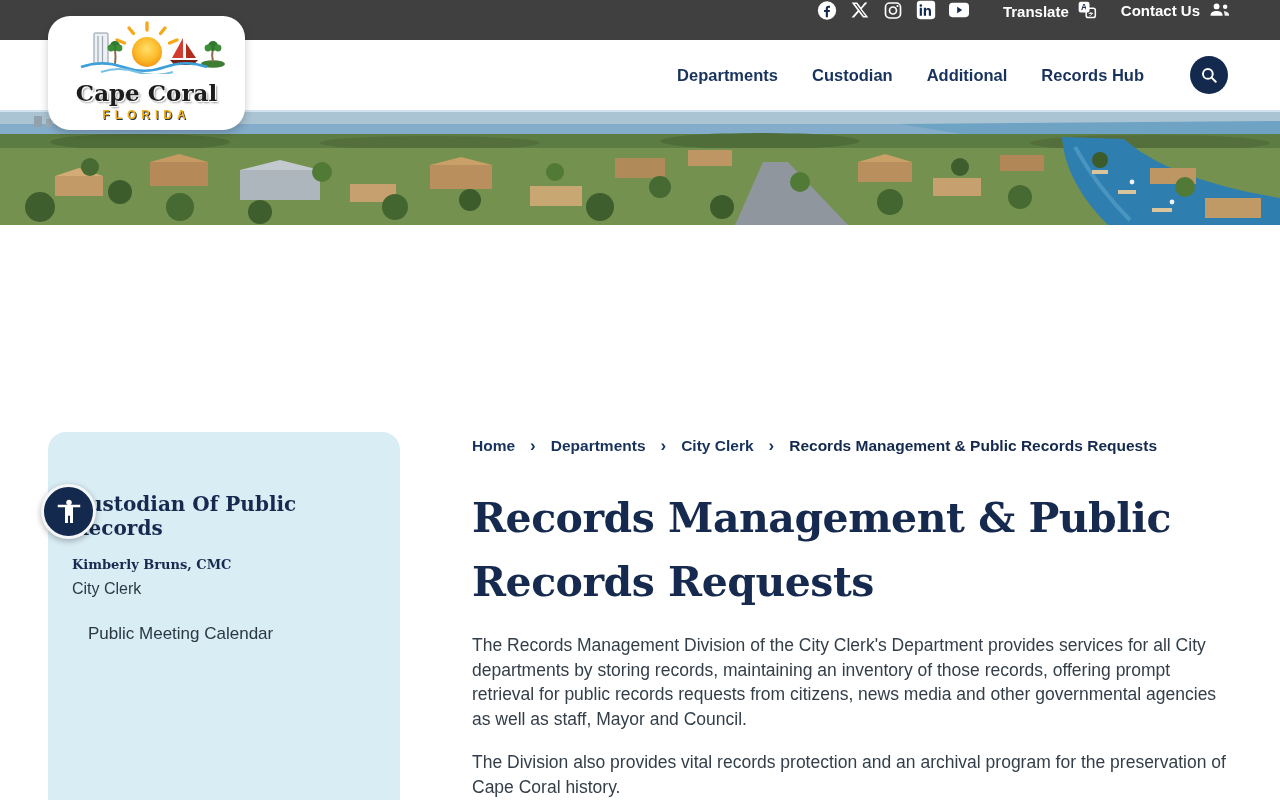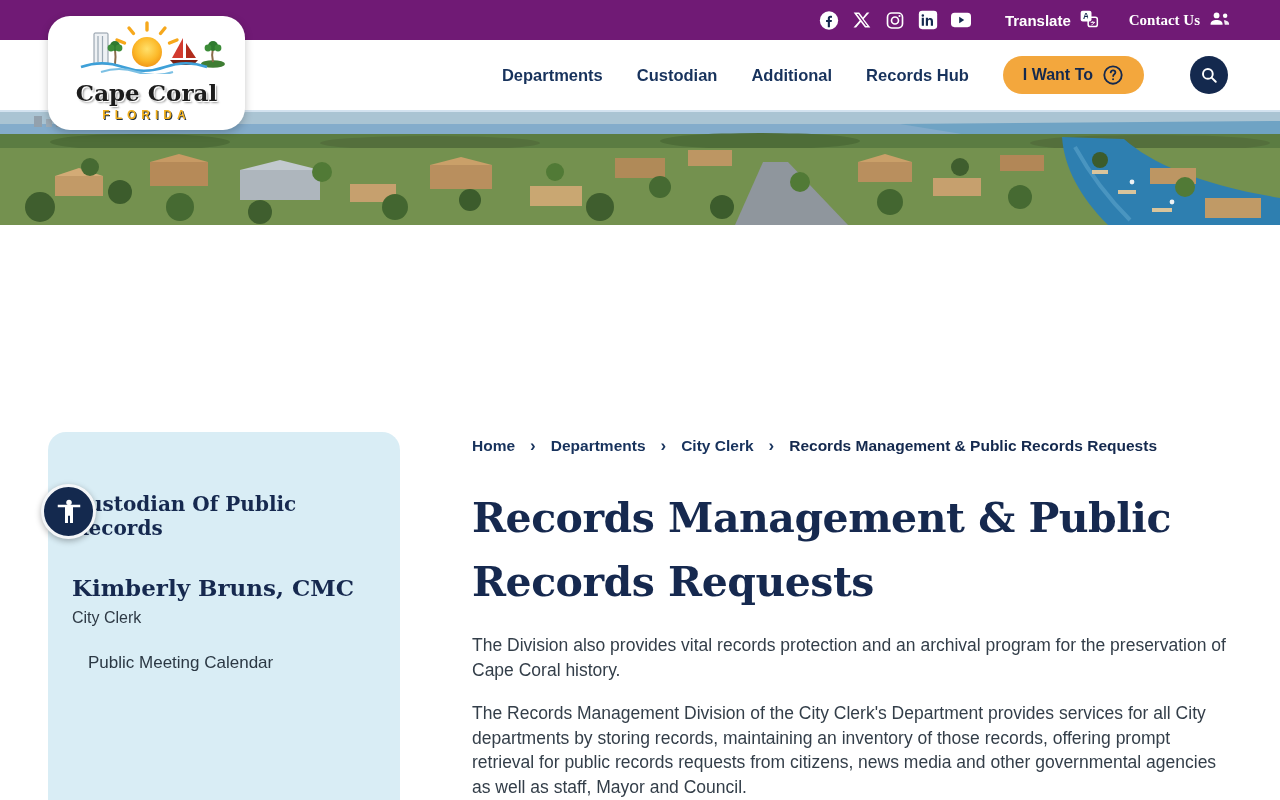--- a/index.html
+++ b/index.html
@@ -1,27 +1,27 @@
 <!DOCTYPE html>
 <html><head>
 <meta charset="utf-8">
 <style>
   * { margin:0; padding:0; box-sizing:border-box; }
   html,body { width:1280px; height:800px; overflow:hidden; }
   body { position:relative; background:#fff; font-family:"Liberation Sans",sans-serif; color:#14294e; }
   a { text-decoration:none; color:inherit; }
 
   
-  .topbar { position:absolute; top:0; left:0; width:1280px; height:40px; background:#701a75;
-            display:flex; align-items:center; justify-content:flex-end; padding-right:48px; }
+  .topbar { position:absolute; top:0; left:0; width:1280px; height:40px; background:#404040;
+            display:flex; align-items:flex-start; justify-content:flex-end; padding-right:48px; }
   .social { display:flex; align-items:center; gap:13px; }
   .social a { display:flex; align-items:center; justify-content:center; width:20px; height:20px; cursor:pointer; }
   .topbar-link { display:flex; align-items:center; gap:8px; color:#fff; font-size:15px; font-weight:600; cursor:pointer; }
   .topbar-link.translate { margin-left:34px; }
-  .topbar-link.contact { margin-left:30px;font-family:Liberation Serif, serif; }
+  .topbar-link.contact { margin-left:24px; }
 
   
   .header { position:absolute; top:40px; left:0; width:1280px; height:70px; background:#fff;
             display:flex; align-items:center; justify-content:flex-end; padding-right:52px; gap:34px; }
   .mainnav { display:flex; align-items:center; gap:34px; }
   .nav-link { font-size:16.5px; font-weight:600; color:#17325c; cursor:pointer; }
   .iwt-btn { display:flex; align-items:center; gap:9px; height:38px; padding:0 20px; border:none;
              border-radius:19px; background:#f3a73d; color:#14294e; font-family:inherit;
              font-size:16px; font-weight:700; cursor:pointer; }
   .search-btn { width:38px; height:38px; border-radius:50%; border:none; background:#14294e;
@@ -47,21 +47,21 @@
   .crumb-sep { font-size:17px; font-weight:700; color:#17325c; }
   .crumb-current { font-weight:700; color:#14294e; }
   h1.page-title { font-family:"DejaVu Serif",serif; font-weight:700; font-size:41px; line-height:64px;
                   color:#16294f; margin-top:30px; width:720px; letter-spacing:-0.5px; }
   .body-copy p { font-size:17.5px; line-height:24.5px; color:#333e49; margin-top:19px; }
 
   
   .sidebar { position:absolute; left:48px; top:432px; width:352px; height:420px; background:#d9edf5;
              border-radius:18px; padding:60px 24px 0 24px; }
   .sb-heading { font-family:"DejaVu Serif",serif; font-weight:700; font-size:20px; color:#16294f; }
-  .sb-name { font-family:"DejaVu Serif",serif; font-weight:700; font-size:23px; color:#16294f; margin-top:34px; }
+  .sb-name { font-family:"DejaVu Serif",serif; font-weight:700; font-size:13px; color:#16294f; margin-top:17px; }
   .sb-title { font-size:16px; color:#2e3a46; margin-top:8px; }
   .sb-row { display:flex; align-items:center; gap:16px; margin-top:22px; margin-left:4px; cursor:pointer; }
   .sb-row .txt { font-size:15px; color:#222e3a; }
   .sb-resources { font-family:"DejaVu Serif",serif; font-weight:700; font-size:20px; color:#16294f; margin-top:38px; }
   .sb-link { display:block; font-size:17px; color:#2b3844; margin:26px 0 0 16px; cursor:pointer; }
 
   
   .a11y-btn { position:absolute; left:41px; top:484px; width:55px; height:55px; border-radius:50%;
               background:#14294e; border:3px solid #f4f6f8; box-shadow:0 2px 6px rgba(0,0,0,.3);
               display:flex; align-items:center; justify-content:center; cursor:pointer; z-index:10; }
@@ -126,30 +126,20 @@
   </div>
 </div>
 
 <header class="header">
   <nav class="mainnav">
     <a class="nav-link">Departments</a>
     <a class="nav-link">Custodian</a>
     <a class="nav-link">Additional</a>
     <a class="nav-link">Records Hub</a>
   </nav>
-  <button class="iwt-btn">
-    <span>I Want To</span>
-    <span style="display:flex;">
-      <svg width="22" height="22" viewBox="0 0 24 24" fill="none" stroke="#14294e" stroke-width="2">
-          <circle cx="12" cy="12" r="9.5"></circle>
-          <path d="M9.5 9.2c.3-1.4 1.3-2.2 2.6-2.2 1.5 0 2.5 1 2.5 2.3 0 1.9-2.4 2-2.4 3.8" stroke-linecap="round"></path>
-          <circle cx="12.1" cy="16.6" r="1.1" fill="#14294e" stroke="none"></circle>
-        </svg>
-    </span>
-  </button>
   <button class="search-btn">
     <span style="display:flex;">
       <svg width="18" height="18" viewBox="0 0 24 24" fill="none" stroke="#fff" stroke-width="2.6" stroke-linecap="round">
           <circle cx="10.5" cy="10.5" r="6.5"></circle>
           <path d="M15.5 15.5L21 21"></path>
         </svg>
     </span>
   </button>
 </header>
 
@@ -295,16 +285,16 @@
     <a class="crumb">Home</a>
     <span class="crumb-sep">›</span>
     <a class="crumb">Departments</a>
     <span class="crumb-sep">›</span>
     <a class="crumb">City Clerk</a>
     <span class="crumb-sep">›</span>
     <span class="crumb-current">Records Management &amp; Public Records Requests</span>
   </div>
   <h1 class="page-title">Records Management &amp; Public Records Requests</h1>
   <div class="body-copy">
+    <p>The Records Management Division of the City Clerk's Department provides services for all City departments by storing records, maintaining an inventory of those records, offering prompt retrieval for public records requests from citizens, news media and other governmental agencies as well as staff, Mayor and Council.</p>
     <p>The Division also provides vital records protection and an archival program for the preservation of Cape Coral history.</p>
-    <p>The Records Management Division of the City Clerk's Department provides services for all City departments by storing records, maintaining an inventory of those records, offering prompt retrieval for public records requests from citizens, news media and other governmental agencies as well as staff, Mayor and Council.</p>
   </div>
 </main>
 
 </body></html>

